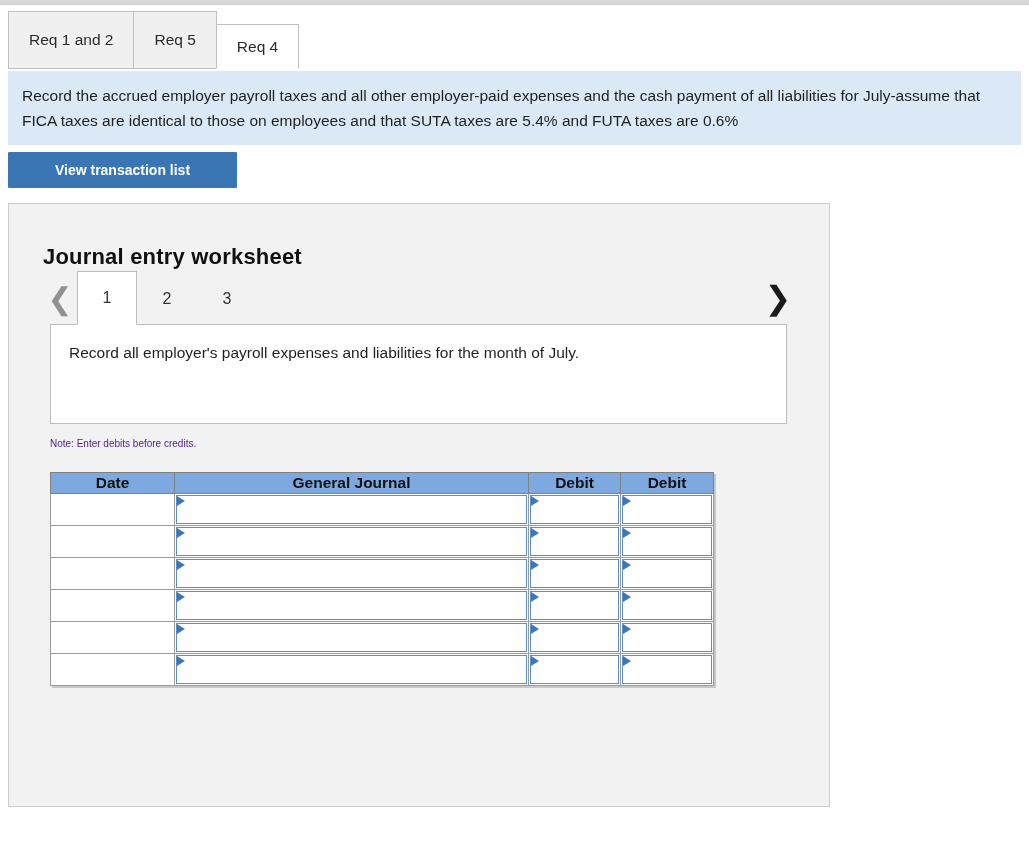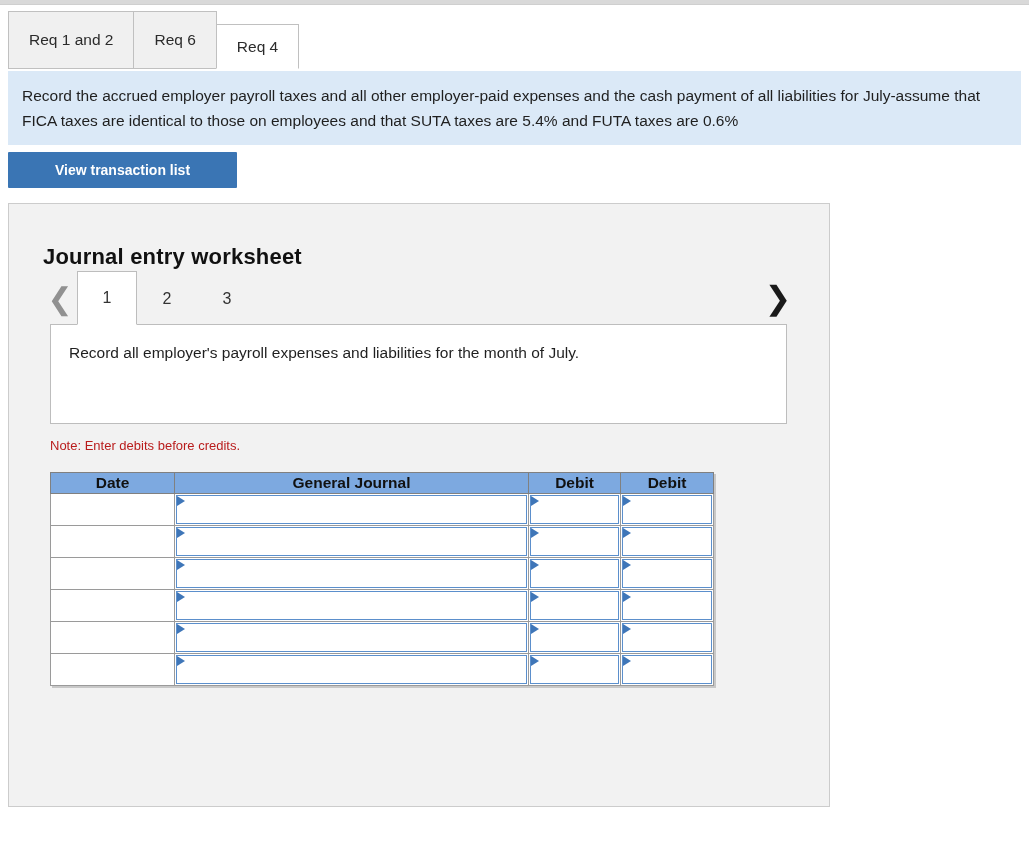--- a/index.html
+++ b/index.html
@@ -133,22 +133,22 @@
     background: #ffffff;
     border: 1px solid #bdbdbd;
     padding: 19px 18px;
     font-size: 15.5px;
     color: #1f1f1f;
   }
 
   
   .note {
     position: absolute; left: 41px; top: 234px;
-    font-size: 13px;
-    color: #b91c1c;
+    font-size: 10px;
+    color: #4c1d95;
   }
 
   
   .jtable-wrap {
     position: absolute; left: 41px; top: 268px;
     width: 663px;
   }
   table.jtable {
     border-collapse: collapse;
     table-layout: fixed;
@@ -204,21 +204,21 @@
 </head>
 <body>
 
 <div class="top-strip"></div>
 
 <div class="tabbar">
   <div class="tab">
     <span>Req 1 and 2</span>
   </div>
   <div class="tab">
-    <span>Req 6</span>
+    <span>Req 5</span>
   </div>
   <div class="tab active">
     <span>Req 4</span>
   </div>
 </div>
 
 <div class="banner">
   <span>Record the accrued employer payroll taxes and all other employer-paid expenses and the cash payment of all liabilities for July-assume that FICA taxes are identical to those on employees and that SUTA taxes are 5.4% and FUTA taxes are 0.6%</span>
 </div>
 

